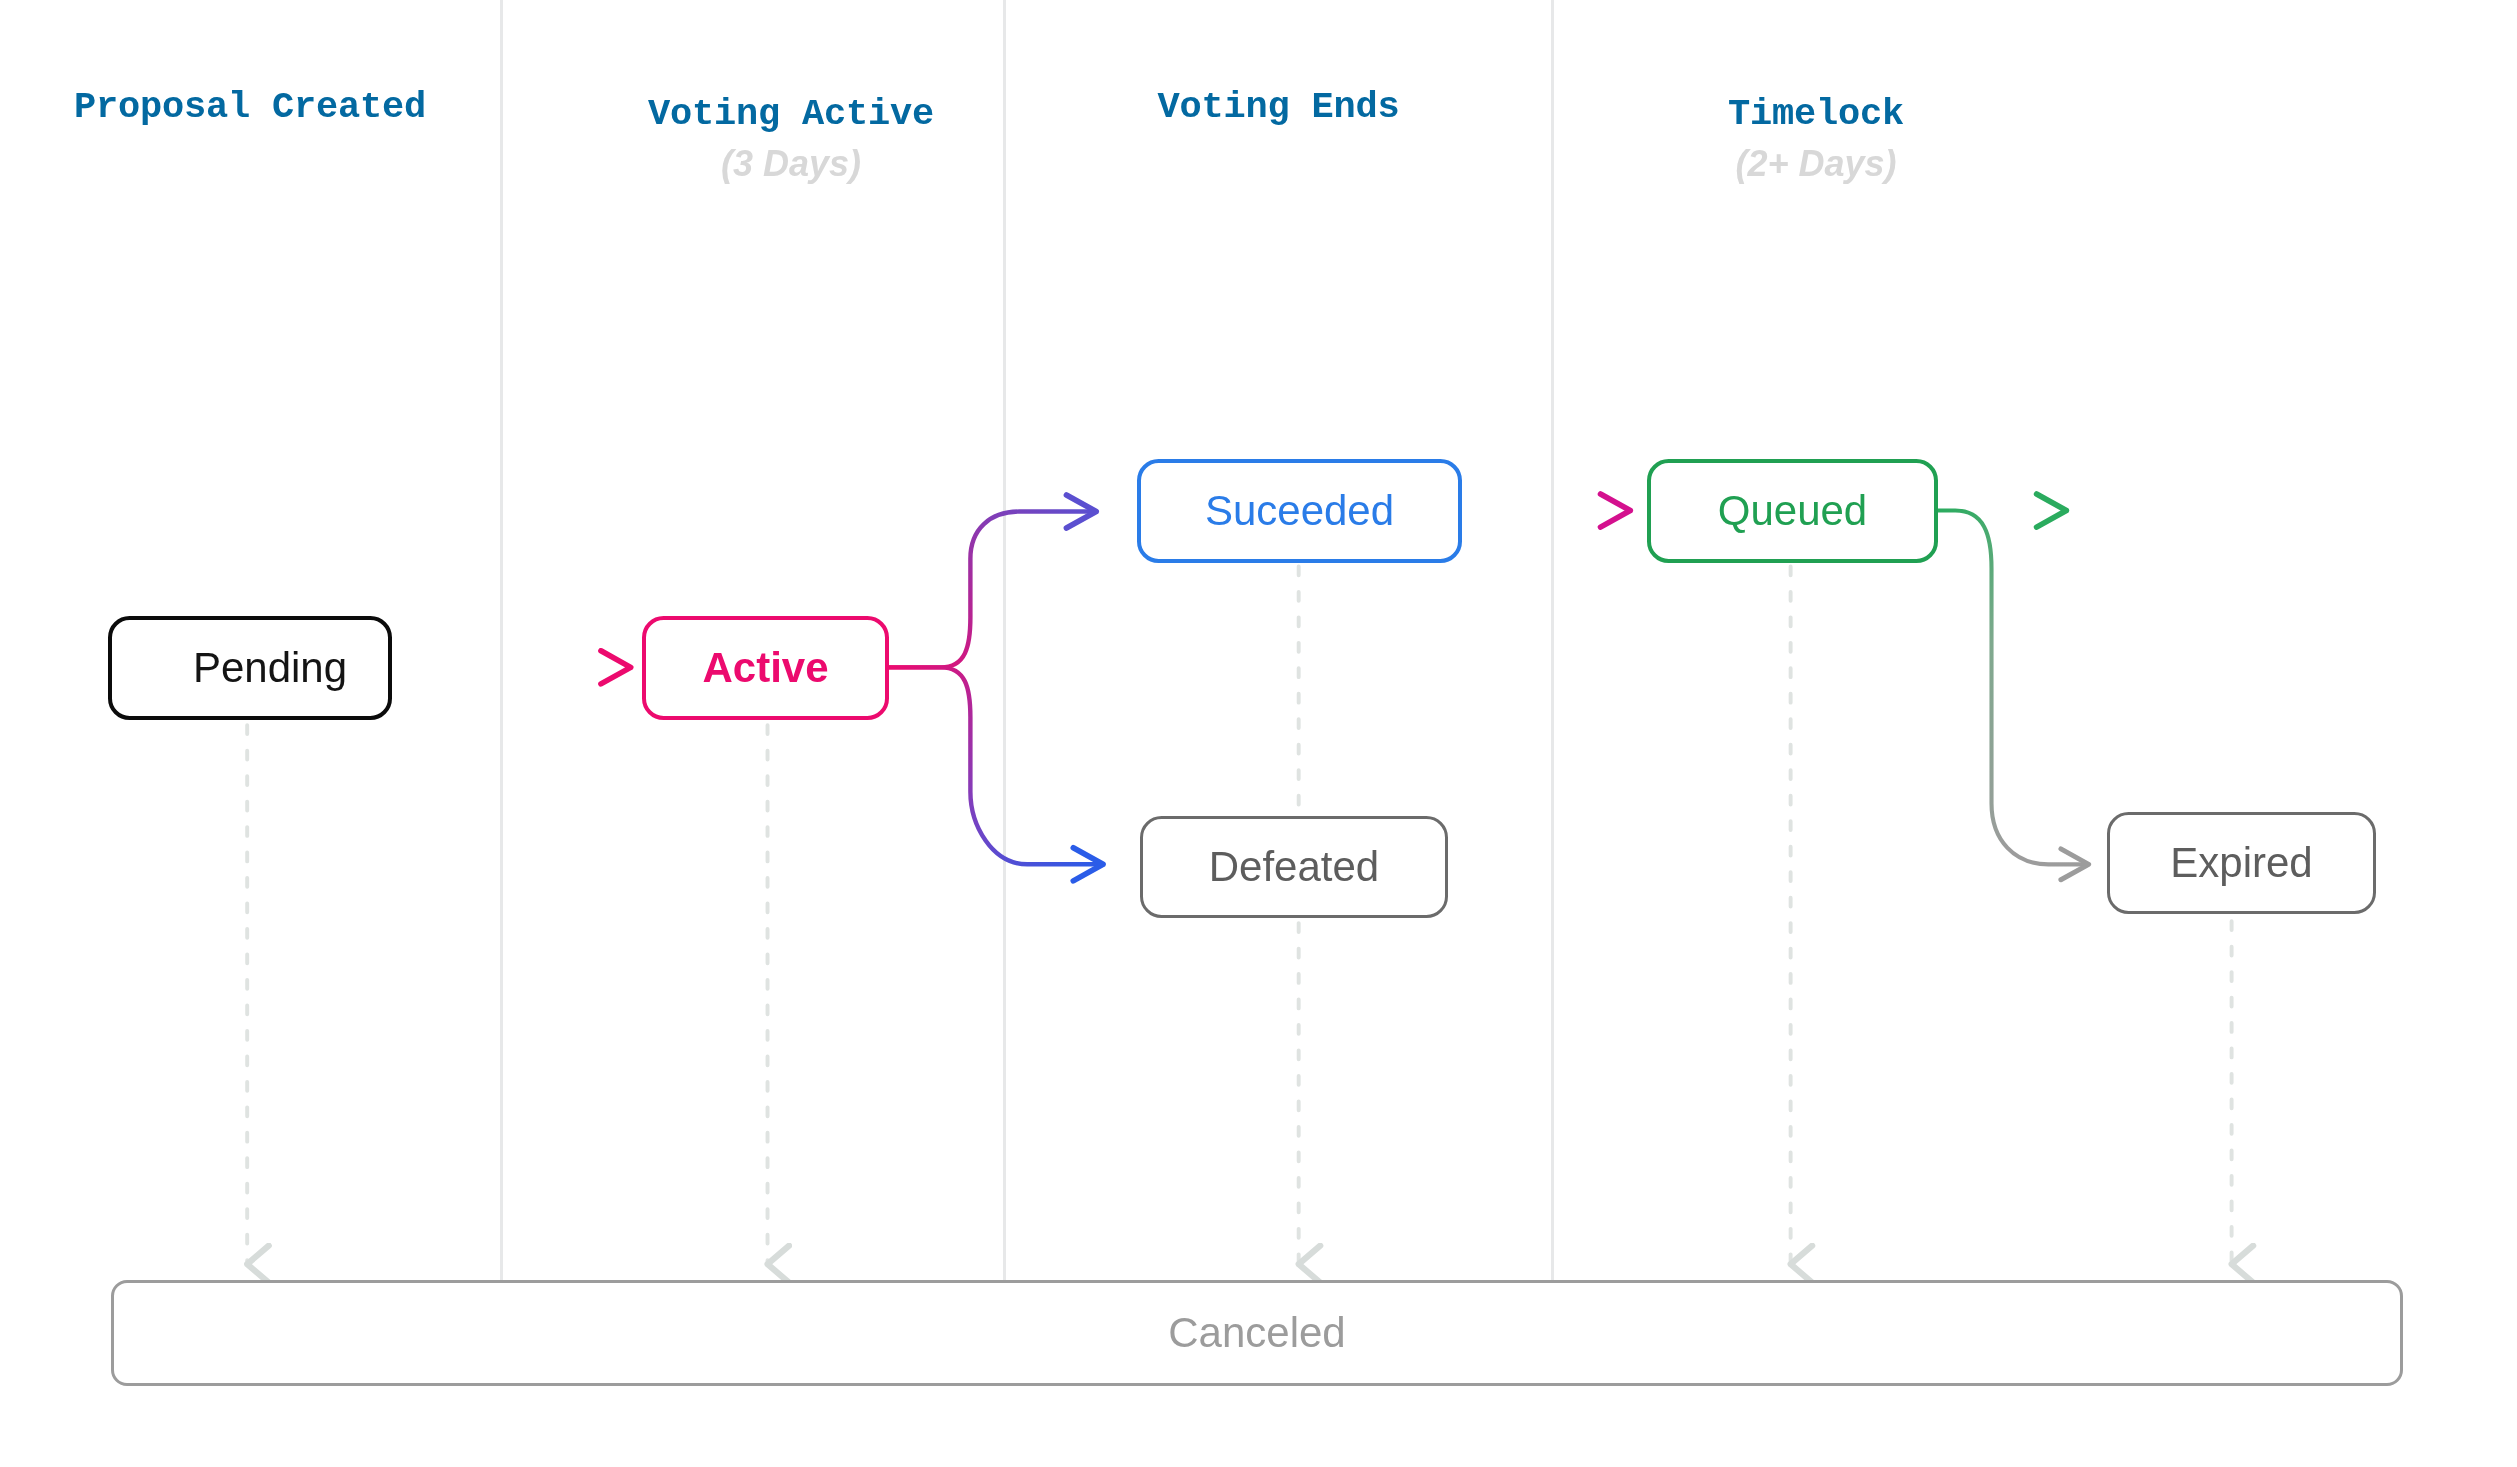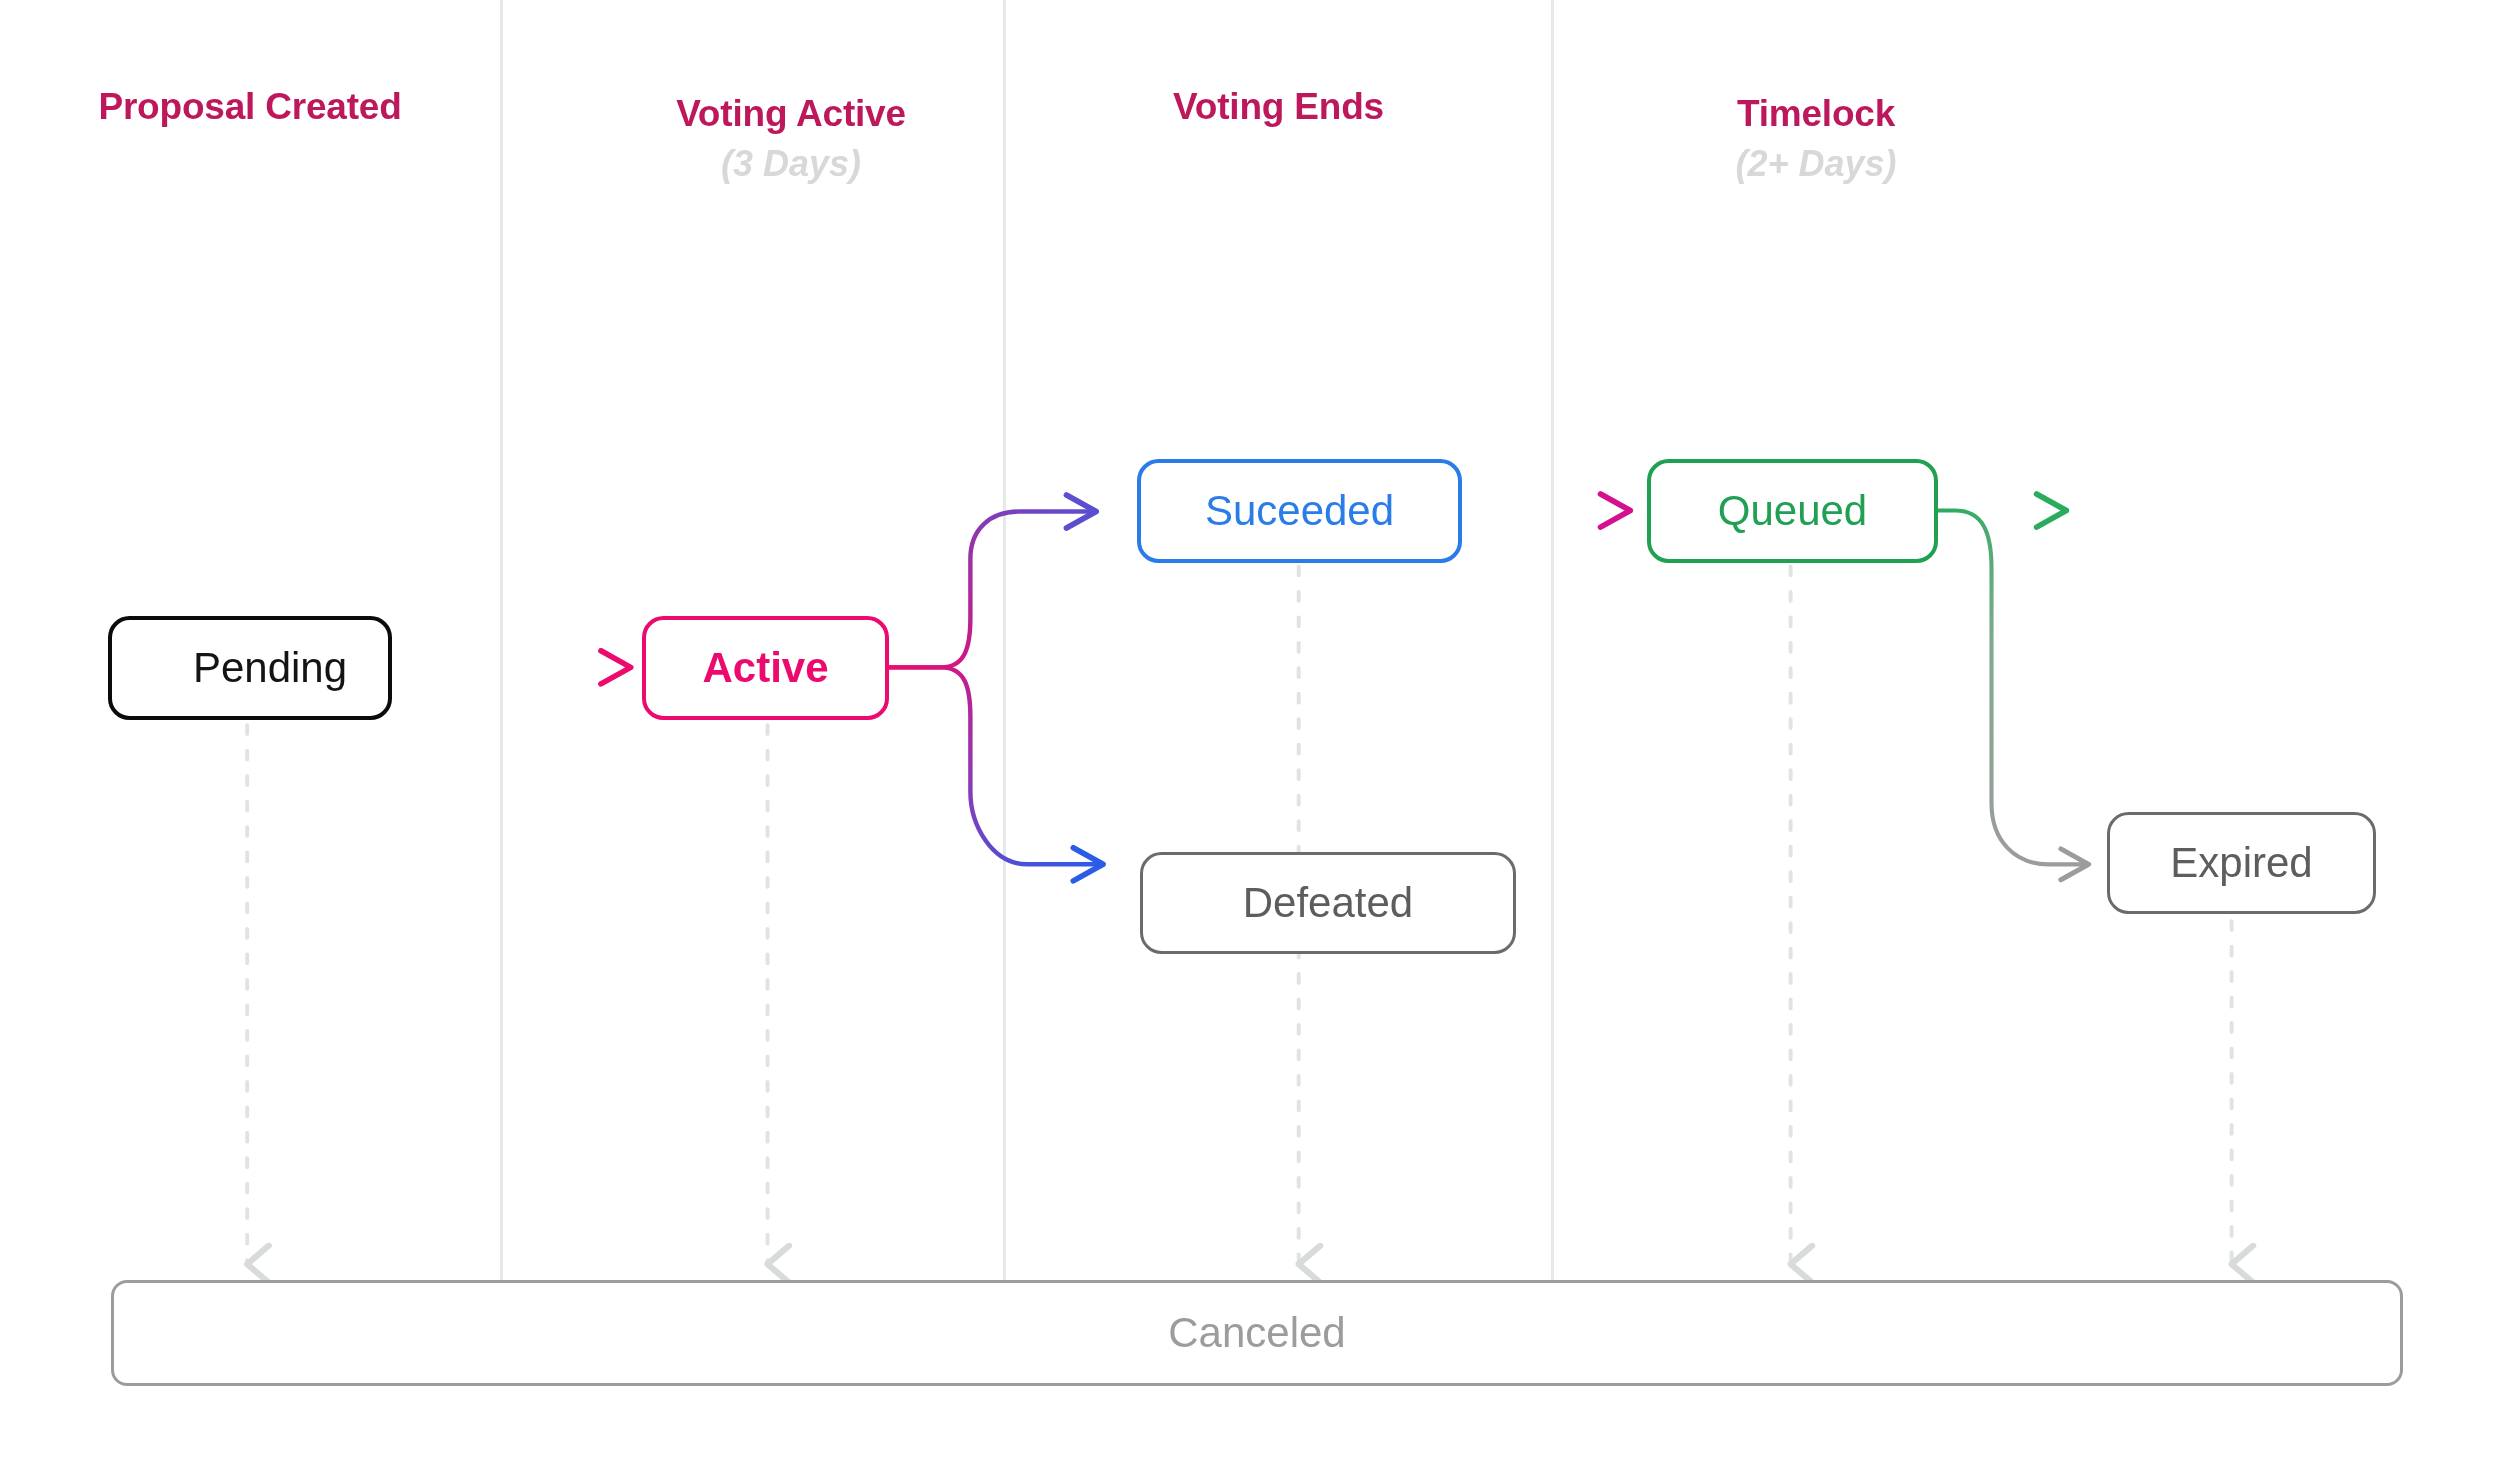--- a/index.html
+++ b/index.html
@@ -27,23 +27,24 @@
   }
   
   .col-head {
     position: absolute;
     text-align: center;
     white-space: nowrap;
   }
   .col-head .title {
     font-size: 37px;
     font-weight: 700;
-    color: #be185d;
+    color: #0369a1;
     letter-spacing: -0.2px;
     line-height: 1.15;
+    font-family: Liberation Mono, monospace;
   }
   .col-head .sub {
     font-size: 36px;
     font-weight: 700;
     font-style: italic;
     color: #d8d8d8;
     line-height: 1.25;
     margin-top: 5.9px;
   }
   
@@ -239,21 +240,21 @@
   </div>
 
   <div class="node node-active" style="left:642px; top:616px; width:247px; height:104px;">
     <span class="label">Active</span>
   </div>
 
   <div class="node node-suceeded" style="left:1137px; top:459px; width:325px; height:104px;">
     <span class="label">Suceeded</span>
   </div>
 
-  <div class="node node-defeated" style="left:1140px; top:852px; width:376px; height:102px;text-align:center;">
+  <div class="node node-defeated" style="left:1140px; top:816px; width:308px; height:102px;text-align:center;">
     <span class="label">Defeated</span>
   </div>
 
   <div class="node node-queued" style="left:1647px; top:459px; width:291px; height:104px;">
     <span class="label">Queued</span>
   </div>
 
 
   <div class="node node-expired" style="left:2107px; top:812px; width:269px; height:102px;">
     <span class="label">Expired</span>

